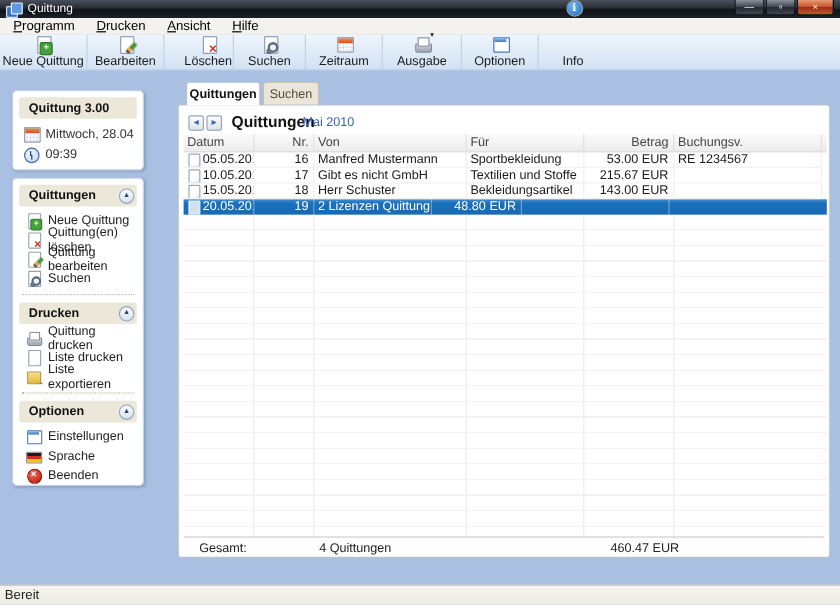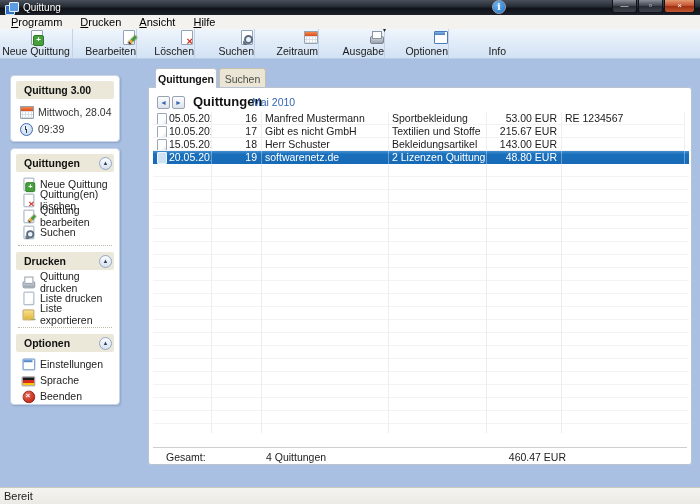--- a/index.html
+++ b/index.html
@@ -37,21 +37,21 @@
   .menu-item { padding:0 9px; color:#000; }
   .menu-item u { text-decoration:underline; }
 
   
   #toolbar {
     position:absolute; left:0; top:29px; width:700px; height:30px;
     background:linear-gradient(180deg,#eff5fc 0%, #dde9f7 60%, #d2e2f4 100%);
     border-bottom:1px solid #b9cde5; display:flex;
   }
   .tb-btn { height:100%; display:flex; flex-direction:column; align-items:center; justify-content:flex-end; padding-bottom:1px; cursor:default; }
-  .tb-btn + .tb-btn { border-left:1px solid #c3d2e6;align-items:flex-end; }
+  .tb-btn + .tb-btn { border-left:1px solid #c3d2e6; }
   .tb-btn .tb-label { font-size:10.5px; color:#1a1a1a; line-height:11px; }
   .tb-btn .icon { margin-bottom:1px; }
 
   
   .icon { position:relative; display:inline-block; width:16px; height:16px; flex:0 0 auto; }
   .page-base::before {
     content:""; position:absolute; left:3px; top:1px; width:10px; height:13px;
     background:linear-gradient(135deg,#ffffff 70%, #e8edf3 100%);
     border:1px solid #93a3b5; border-radius:1px;
   }
@@ -353,20 +353,28 @@
 <div id="tab-quittungen" class="tab">Quittungen</div>
 <div id="tab-suchen" class="tab">Suchen</div>
 
 <div id="main-panel">
   <div id="nav-prev">◄</div>
   <div id="nav-next">►</div>
   <div id="main-heading">Quittungen</div>
   <div id="period-link">Mai 2010</div>
 
   <div id="table-area">
+    <div id="table-header">
+        <div class="hcell" style="width: 59px;">Datum</div>
+        <div class="hcell num" style="width: 50px; text-align: right;">Nr.</div>
+        <div class="hcell" style="width: 127px;">Von</div>
+        <div class="hcell" style="width: 98px;">Für</div>
+        <div class="hcell num" style="width: 75px; text-align: right;">Betrag</div>
+        <div class="hcell" style="width: 123px;">Buchungsv.</div>
+      </div>
     <div id="table-body">
         <div class="trow">
           <div class="cell" style="width: 59px;"><span class="row-page-icon"></span>05.05.2010</div>
           <div class="cell num" style="width: 50px;">16</div>
           <div class="cell" style="width: 127px;">Manfred Mustermann</div>
           <div class="cell" style="width: 98px;">Sportbekleidung</div>
           <div class="cell num" style="width: 75px;">53.00 EUR</div>
           <div class="cell" style="width: 123px;">RE 1234567</div>
         </div>
         <div class="trow">
@@ -381,21 +389,20 @@
           <div class="cell" style="width: 59px;"><span class="row-page-icon"></span>15.05.2010</div>
           <div class="cell num" style="width: 50px;">18</div>
           <div class="cell" style="width: 127px;">Herr Schuster</div>
           <div class="cell" style="width: 98px;">Bekleidungsartikel</div>
           <div class="cell num" style="width: 75px;">143.00 EUR</div>
           <div class="cell" style="width: 123px;"></div>
         </div>
         <div class="trow selected">
           <div class="cell" style="width: 59px;"><span class="row-page-icon"></span>20.05.2010</div>
           <div class="cell num" style="width: 50px;">19</div>
-          <div class="cell" style="width: 127px;">softwarenetz.de</div>
           <div class="cell" style="width: 98px;">2 Lizenzen Quittung</div>
           <div class="cell num" style="width: 75px;">48.80 EUR</div>
           <div class="cell" style="width: 123px;"></div>
         </div>
       </div>
     <div id="empty-grid">
         <div class="vline" style="left: 58px;"></div>
         <div class="vline" style="left: 108px;"></div>
         <div class="vline" style="left: 235px;"></div>
         <div class="vline" style="left: 333px;"></div>

